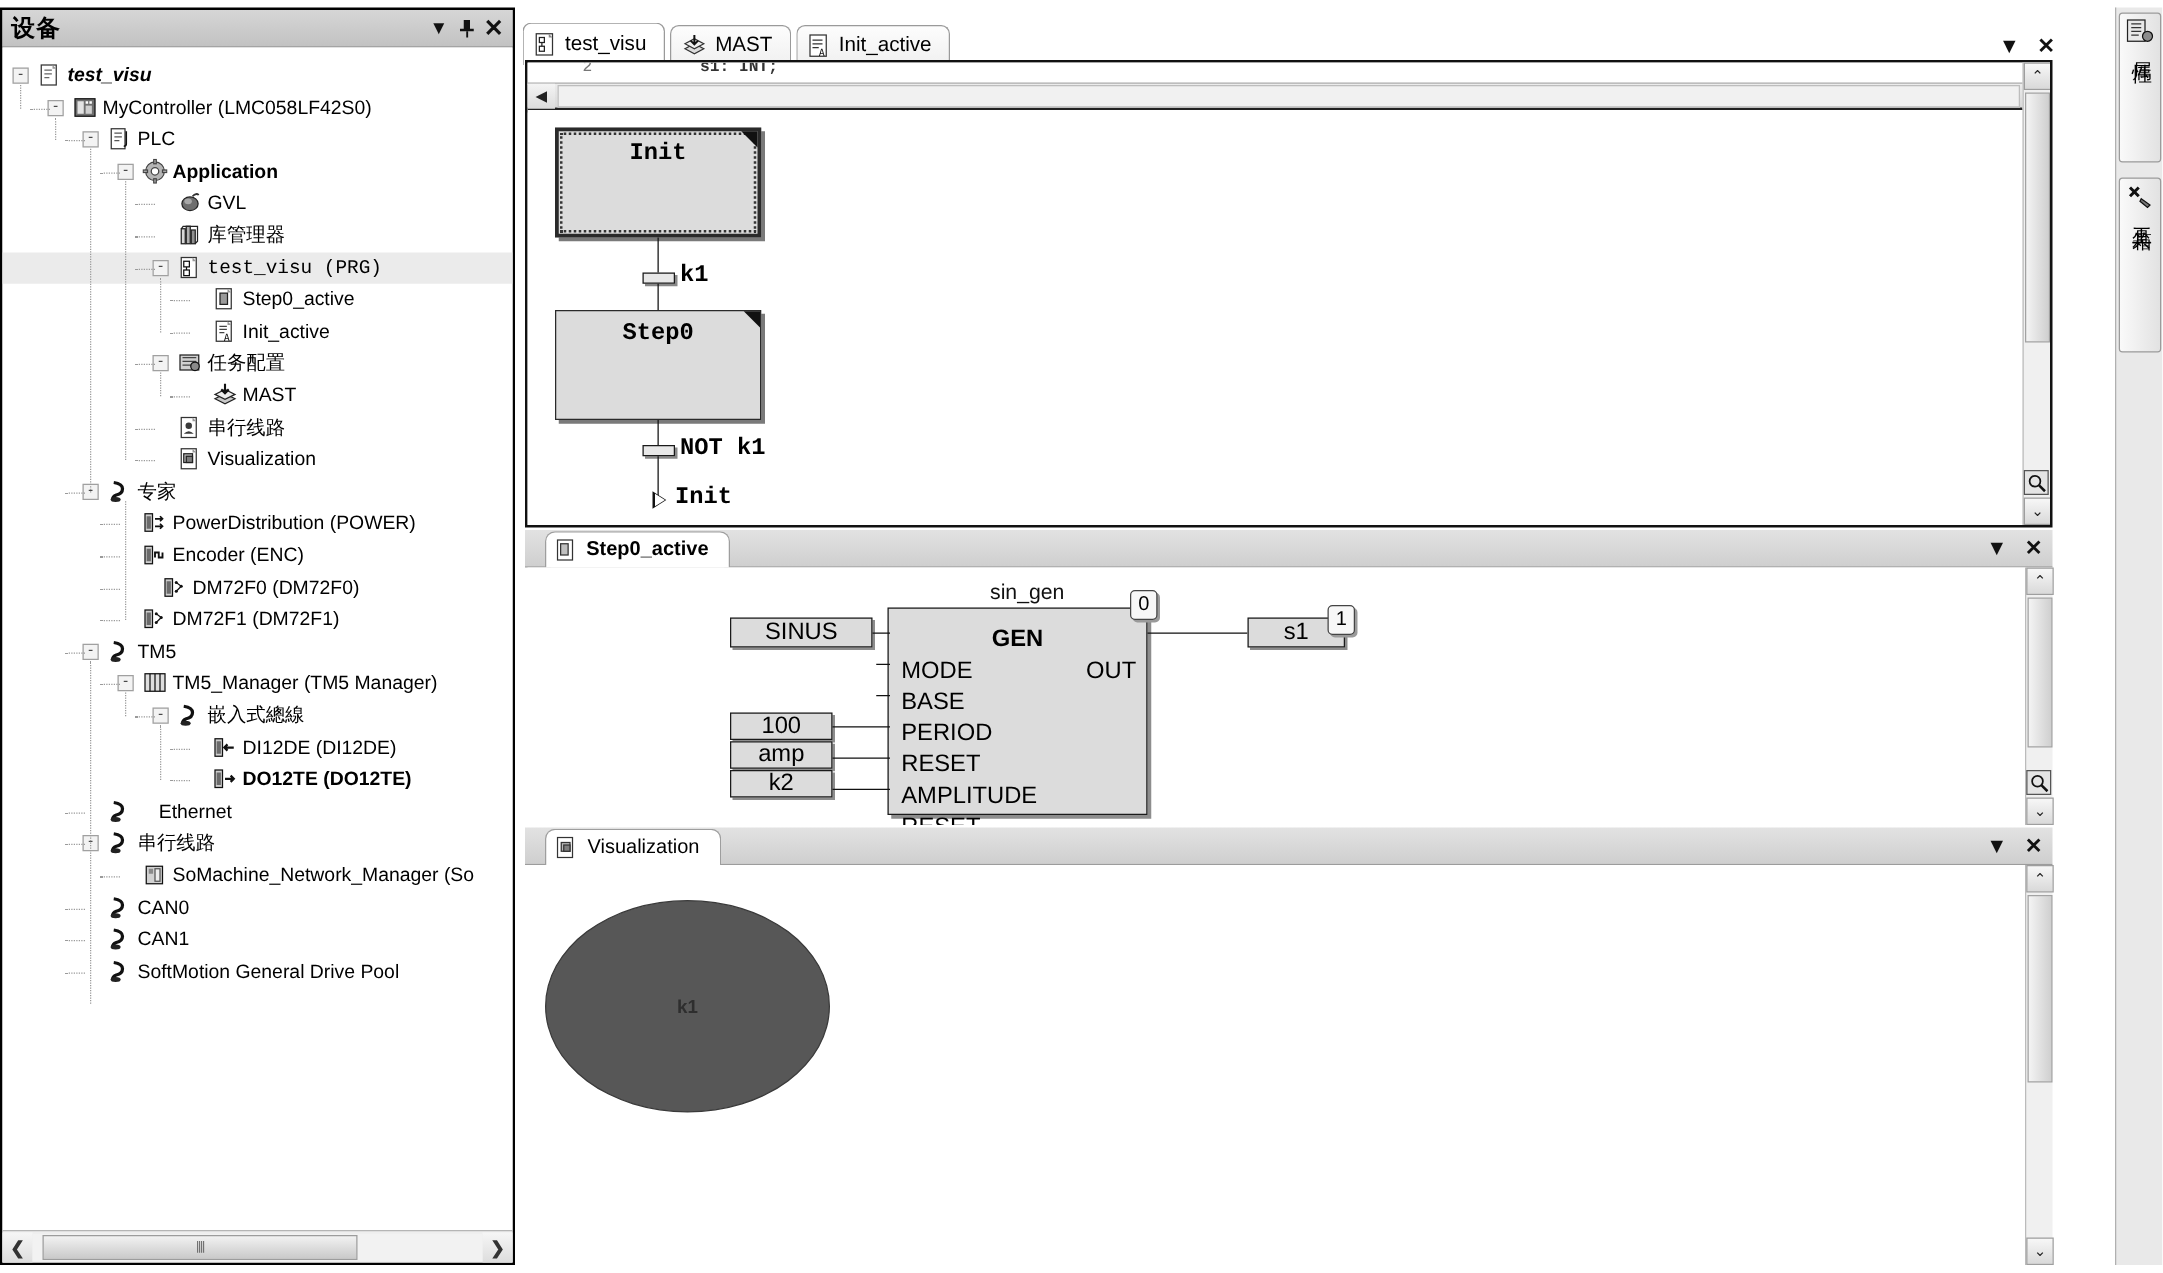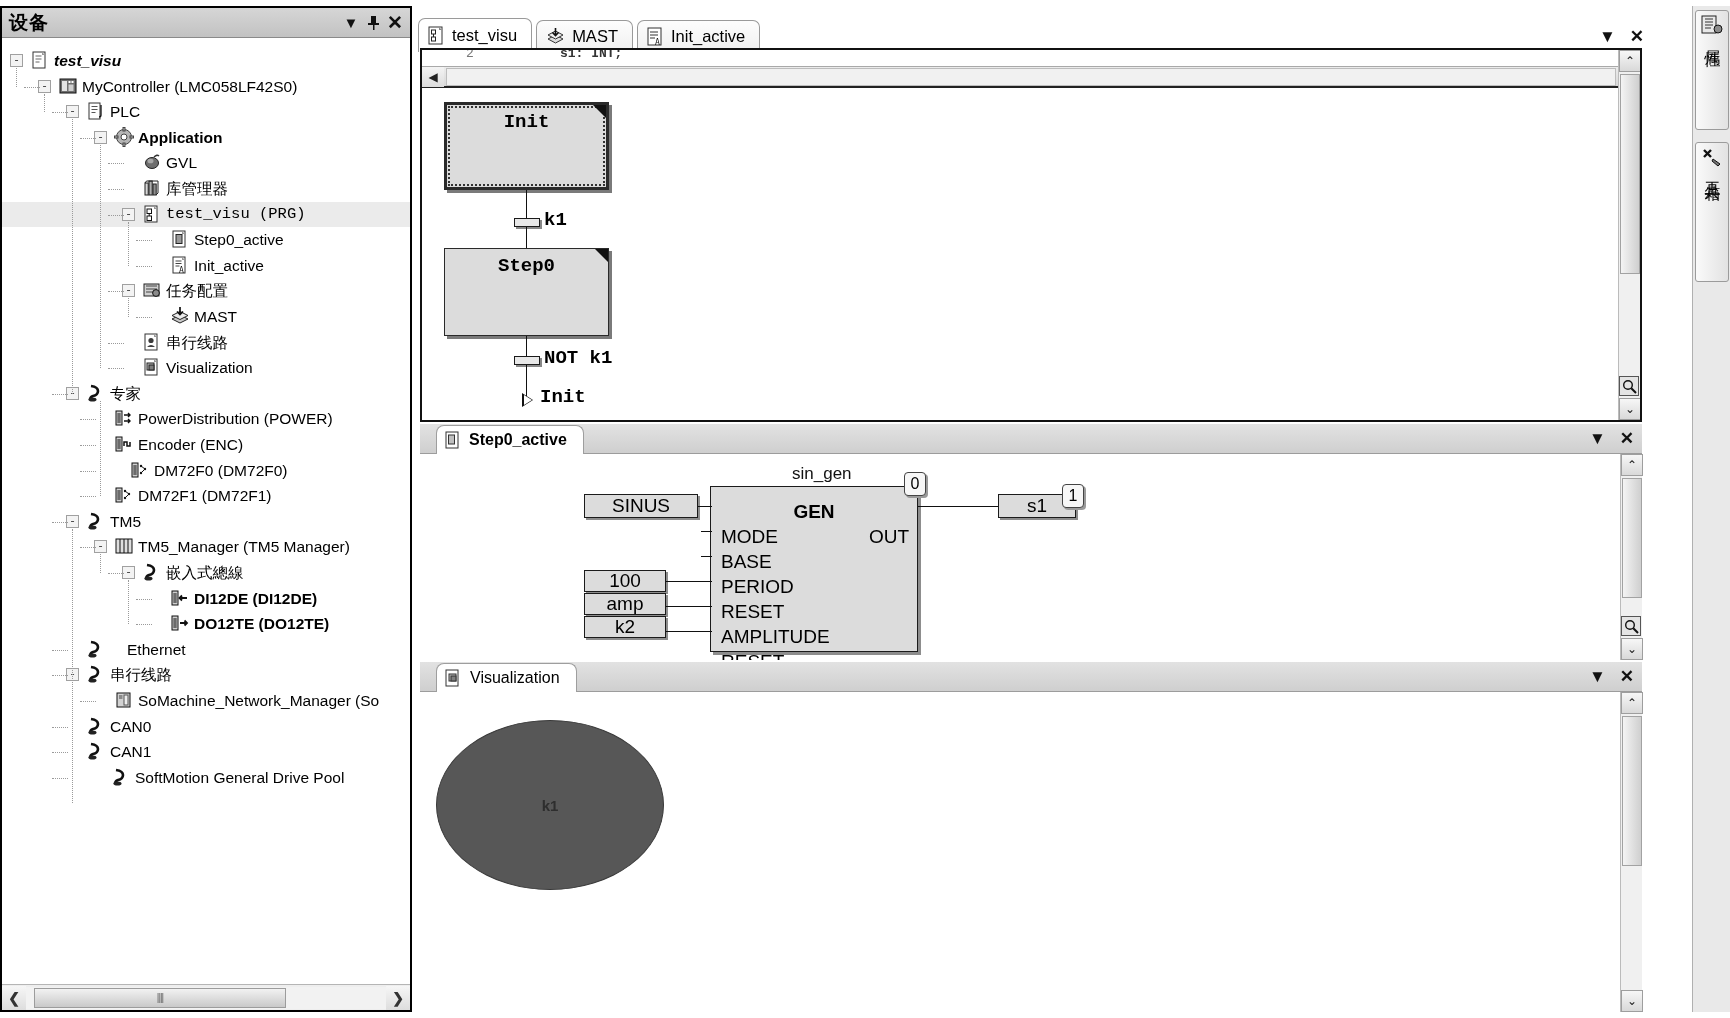--- a/index.html
+++ b/index.html
@@ -606,21 +606,21 @@
             <span class="tlabel" style="left: 164px;">嵌入式總線</span>
           </div>
           <div class="trow" style="position: absolute; left: 0px; right: 0px; top: 543.6px;">
             <span class="ico" style="left: 168px; top: 2px;">
               <svg width="20" height="20" viewBox="0 0 20 20">
                 <rect x="2" y="3" width="6" height="14" fill="#cfcfcf" stroke="#111"></rect>
                 <rect x="3.3" y="5" width="3.4" height="10" fill="#6b6b6b"></rect>
                 <path d="M17 10 h-7 M12 7.5 l-2.5 2.5 2.5 2.5" stroke="#111" fill="none" stroke-width="1.8"></path>
               </svg>
             </span>
-            <span class="tlabel" style="left: 192px; font-weight: bold;">DI12DE (DI12DE)</span>
+            <span class="tlabel" style="left: 192px;">DI12DE (DI12DE)</span>
           </div>
           <div class="trow" style="position: absolute; left: 0px; right: 0px; top: 569.2px;">
             <span class="ico" style="left: 168px; top: 2px;">
               <svg width="20" height="20" viewBox="0 0 20 20">
                 <rect x="2" y="3" width="6" height="14" fill="#cfcfcf" stroke="#111"></rect>
                 <rect x="3.3" y="5" width="3.4" height="10" fill="#6b6b6b"></rect>
                 <path d="M10 10 h7 M14.5 7.5 l2.5 2.5 -2.5 2.5" stroke="#111" fill="none" stroke-width="1.8"></path>
               </svg>
             </span>
             <span class="tlabel" style="left: 192px; font-weight: bold;">DO12TE (DO12TE)</span>
@@ -665,21 +665,21 @@
           </div>
           <div class="trow" style="position: absolute; left: 0px; right: 0px; top: 697.2px;">
             <span class="ico" style="left: 84px; top: 2px;">
               <svg width="20" height="20" viewBox="0 0 20 20">
                 <path d="M5 3 q7 1 7 5 q0 4 -5 5 q-3 1 -3 4" stroke="#111" stroke-width="2.6" fill="none"></path>
                 <ellipse cx="6.5" cy="16.5" rx="4" ry="2" fill="#222"></ellipse>
               </svg>
             </span>
             <span class="tlabel" style="left: 108px;">CAN1</span>
           </div>
-          <div class="trow" style="position: absolute; left: 0px; right: 0px; top: 722.8px; margin-left: 25px;">
+          <div class="trow" style="position: absolute; left: 0px; right: 0px; top: 722.8px;">
             <span class="ico" style="left: 84px; top: 2px;">
               <svg width="20" height="20" viewBox="0 0 20 20">
                 <path d="M5 3 q7 1 7 5 q0 4 -5 5 q-3 1 -3 4" stroke="#111" stroke-width="2.6" fill="none"></path>
                 <ellipse cx="6.5" cy="16.5" rx="4" ry="2" fill="#222"></ellipse>
               </svg>
             </span>
             <span class="tlabel" style="left: 108px;">SoftMotion General Drive Pool</span>
           </div>
           <div class="hline" style="left: 22px; top: 44.6px; width: 16px;"></div>
           <div class="hline" style="left: 50px; top: 70.2px; width: 16px;"></div>

